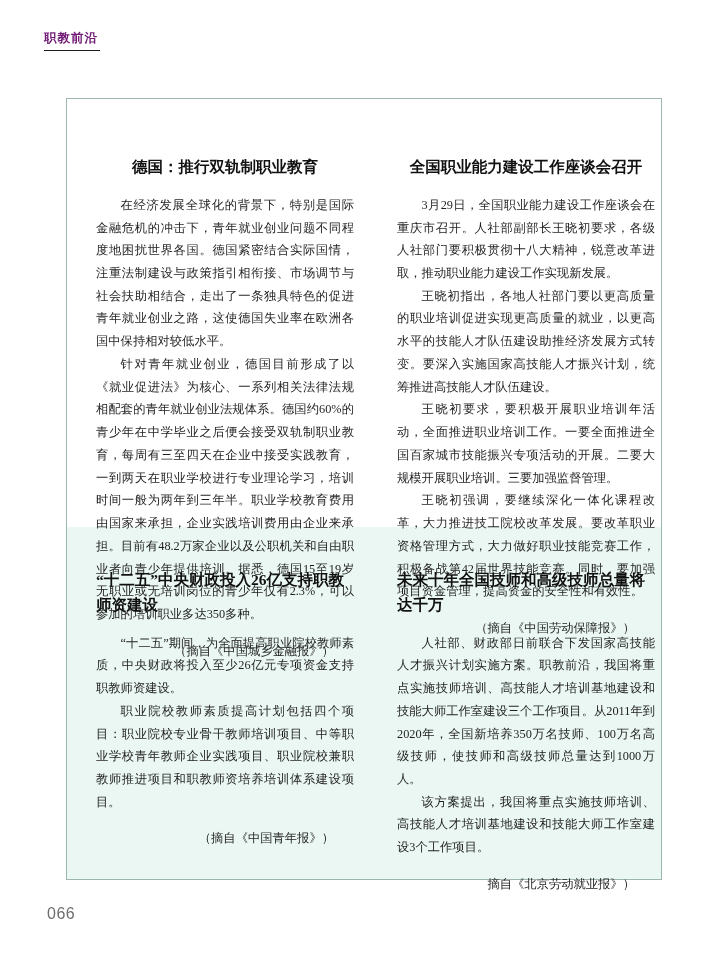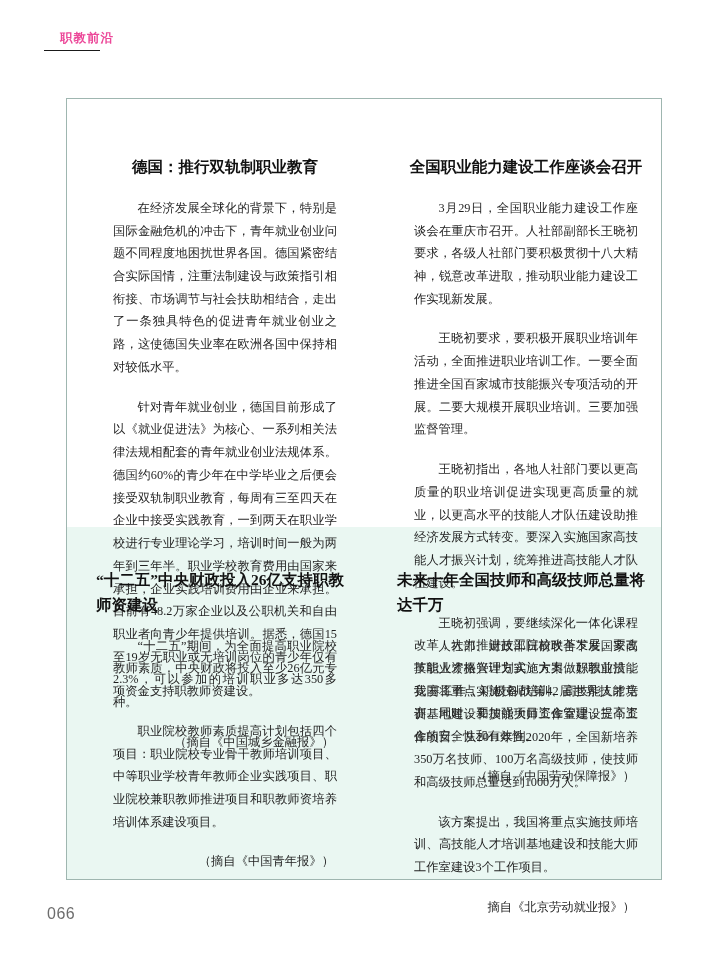--- a/index.html
+++ b/index.html
@@ -17,23 +17,22 @@
   }
 
   
   .running-head {
     position: absolute;
     left: 44px;
     top: 30px;
     font-size: 12.5px;
     font-weight: bold;
     letter-spacing: 1px;
-    color: #ec4899;
+    color: #701a75;
     font-family: "Liberation Sans", "DejaVu Sans", sans-serif;
-    margin-left: 16px;
   }
   .running-head-rule {
     position: absolute;
     left: 44px;
     top: 50px;
     width: 56px;
     height: 1px;
     background: #1a1a1a;
   }
 
@@ -74,21 +73,21 @@
     font-family: "Liberation Serif", "DejaVu Serif", serif;
     margin: 0 0 14px 0;
   }
   .title-center { text-align: center; }
 
   .para {
     font-size: 12.3px;
     line-height: 1.85;
     text-align: justify;
     text-justify: inter-ideograph;
-    margin: 17px;
+    margin: 0;
     color: #1f1f1f;
   }
   .para + .para { margin-top: 0; }
   .indent { text-indent: 2em; }
 
   .source {
     font-size: 12.3px;
     line-height: 1.85;
     text-align: right;
     margin: 14px;
@@ -120,22 +119,22 @@
 <div class="col col-left" style="top: 155px;">
   <h2 class="article-title title-center">德国：推行双轨制职业教育</h2>
   <p class="para indent">在经济发展全球化的背景下，特别是国际金融危机的冲击下，青年就业创业问题不同程度地困扰世界各国。德国紧密结合实际国情，注重法制建设与政策指引相衔接、市场调节与社会扶助相结合，走出了一条独具特色的促进青年就业创业之路，这使德国失业率在欧洲各国中保持相对较低水平。</p>
   <p class="para indent">针对青年就业创业，德国目前形成了以《就业促进法》为核心、一系列相关法律法规相配套的青年就业创业法规体系。德国约60%的青少年在中学毕业之后便会接受双轨制职业教育，每周有三至四天在企业中接受实践教育，一到两天在职业学校进行专业理论学习，培训时间一般为两年到三年半。职业学校教育费用由国家来承担，企业实践培训费用由企业来承担。目前有48.2万家企业以及公职机关和自由职业者向青少年提供培训。据悉，德国15至19岁无职业或无培训岗位的青少年仅有2.3%，可以参加的培训职业多达350多种。</p>
   <p class="source source-pad">（摘自《中国城乡金融报》）</p>
 </div>
 
 <div class="col col-right" style="top: 155px;">
   <h2 class="article-title title-center">全国职业能力建设工作座谈会召开</h2>
   <p class="para indent">3月29日，全国职业能力建设工作座谈会在重庆市召开。人社部副部长王晓初要求，各级人社部门要积极贯彻十八大精神，锐意改革进取，推动职业能力建设工作实现新发展。</p>
+  <p class="para indent">王晓初指出，各地人社部门要以更高质量的职业培训促进实现更高质量的就业，以更高水平的技能人才队伍建设助推经济发展方式转变。要深入实施国家高技能人才振兴计划，统筹推进高技能人才队伍建设。</p>
   <p class="para indent">王晓初要求，要积极开展职业培训年活动，全面推进职业培训工作。一要全面推进全国百家城市技能振兴专项活动的开展。二要大规模开展职业培训。三要加强监督管理。</p>
-  <p class="para indent">王晓初指出，各地人社部门要以更高质量的职业培训促进实现更高质量的就业，以更高水平的技能人才队伍建设助推经济发展方式转变。要深入实施国家高技能人才振兴计划，统筹推进高技能人才队伍建设。</p>
   <p class="para indent">王晓初强调，要继续深化一体化课程改革，大力推进技工院校改革发展。要改革职业资格管理方式，大力做好职业技能竞赛工作，积极备战第42届世界技能竞赛。同时，要加强项目资金管理，提高资金的安全性和有效性。</p>
   <p class="source source-pad">（摘自《中国劳动保障报》）</p>
 </div>
 
 <div class="col col-left" style="top: 568px;">
   <h2 class="article-title">“十二五”中央财政投入26亿支持职教师资建设</h2>
   <p class="para indent">“十二五”期间，为全面提高职业院校教师素质，中央财政将投入至少26亿元专项资金支持职教师资建设。</p>
   <p class="para indent">职业院校教师素质提高计划包括四个项目：职业院校专业骨干教师培训项目、中等职业学校青年教师企业实践项目、职业院校兼职教师推进项目和职教师资培养培训体系建设项目。</p>
   <p class="source source-pad">（摘自《中国青年报》）</p>
 </div>

